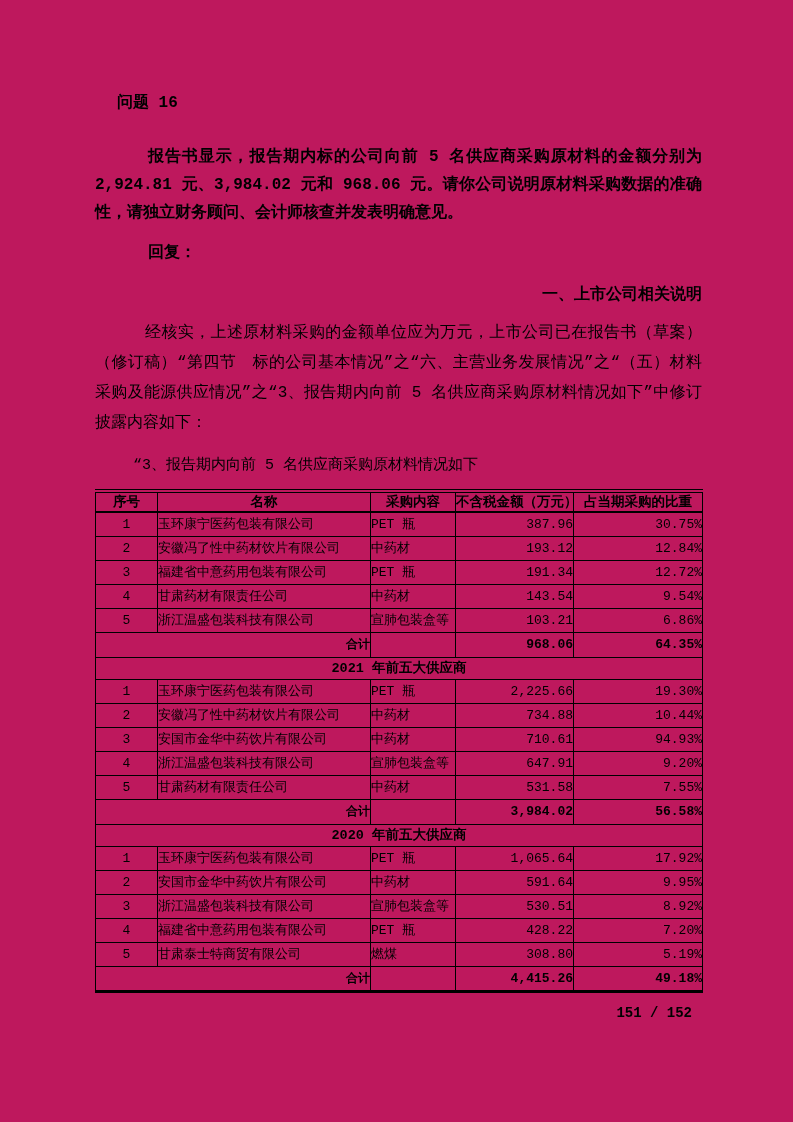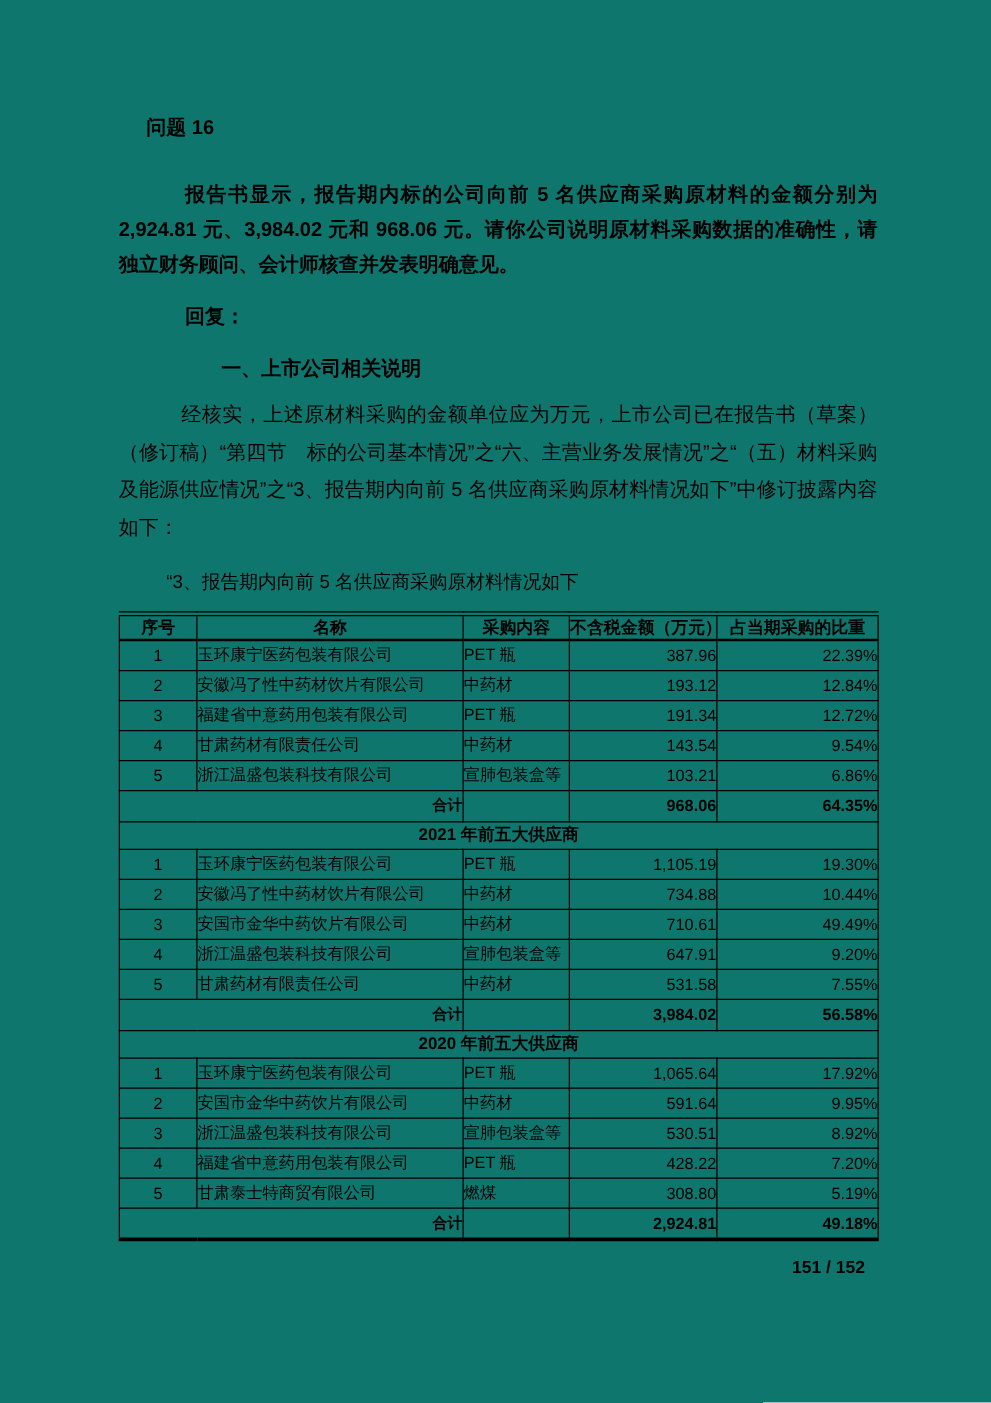--- a/index.html
+++ b/index.html
@@ -1,23 +1,23 @@
 <!DOCTYPE html>
 <html><head>
 <meta charset="utf-8">
 <style>
   * { margin: 0; padding: 0; box-sizing: border-box; }
   html, body { background: #ffffff; }
   .page {
     position: relative;
     width: 793px;
     height: 1122px;
-    background: #0f766e;
+    background: #be185d;
     overflow: hidden;
-    font-family: Liberation Sans, sans-serif;
+    font-family: Liberation Mono, monospace;
     color: #000000;
   }
   .content {
     position: absolute;
     left: 95px;
     top: 0;
     width: 607px;
   }
   .question-title {
     margin: 92px 0 0 22px;
@@ -38,20 +38,21 @@
     font-size: 16px;
     font-weight: bold;
     line-height: 23px;
     text-indent: 53px;
   }
   .section-heading {
     margin: 19px 0 0 82px;
     font-size: 16px;
     line-height: 23px;
     font-weight: bold;
+    text-align: right;
   }
   .para-normal {
     margin-top: 11px;
     font-size: 16px;
     line-height: 30px;
     text-indent: 50px;
     text-align: justify;
   }
   .table-caption {
     margin-top: 16px;
@@ -138,21 +139,21 @@
           <th>不含税金额（万元）</th>
           <th>占当期采购的比重</th>
         </tr>
       </thead>
       <tbody id="table-body">
           <tr class="data-row">
             <td class="c-idx">1</td>
             <td class="c-name">玉环康宁医药包装有限公司</td>
             <td class="c-content">PET 瓶</td>
             <td class="c-amount">387.96</td>
-            <td class="c-ratio">22.39%</td>
+            <td class="c-ratio">30.75%</td>
           </tr>
           <tr class="data-row">
             <td class="c-idx">2</td>
             <td class="c-name">安徽冯了性中药材饮片有限公司</td>
             <td class="c-content">中药材</td>
             <td class="c-amount">193.12</td>
             <td class="c-ratio">12.84%</td>
           </tr>
           <tr class="data-row">
             <td class="c-idx">3</td>
@@ -181,36 +182,36 @@
             <td class="c-amount">968.06</td>
             <td class="c-ratio">64.35%</td>
           </tr>
           <tr class="section-row">
             <td colspan="5">2021 年前五大供应商</td>
           </tr>
           <tr class="data-row">
             <td class="c-idx">1</td>
             <td class="c-name">玉环康宁医药包装有限公司</td>
             <td class="c-content">PET 瓶</td>
-            <td class="c-amount">1,105.19</td>
+            <td class="c-amount">2,225.66</td>
             <td class="c-ratio">19.30%</td>
           </tr>
           <tr class="data-row">
             <td class="c-idx">2</td>
             <td class="c-name">安徽冯了性中药材饮片有限公司</td>
             <td class="c-content">中药材</td>
             <td class="c-amount">734.88</td>
             <td class="c-ratio">10.44%</td>
           </tr>
           <tr class="data-row">
             <td class="c-idx">3</td>
             <td class="c-name">安国市金华中药饮片有限公司</td>
             <td class="c-content">中药材</td>
             <td class="c-amount">710.61</td>
-            <td class="c-ratio">49.49%</td>
+            <td class="c-ratio">94.93%</td>
           </tr>
           <tr class="data-row">
             <td class="c-idx">4</td>
             <td class="c-name">浙江温盛包装科技有限公司</td>
             <td class="c-content">宣肺包装盒等</td>
             <td class="c-amount">647.91</td>
             <td class="c-ratio">9.20%</td>
           </tr>
           <tr class="data-row">
             <td class="c-idx">5</td>
@@ -259,21 +260,21 @@
           <tr class="data-row">
             <td class="c-idx">5</td>
             <td class="c-name">甘肃泰士特商贸有限公司</td>
             <td class="c-content">燃煤</td>
             <td class="c-amount">308.80</td>
             <td class="c-ratio">5.19%</td>
           </tr>
           <tr class="total-row">
             <td class="c-total-label" colspan="2">合计</td>
             <td class="c-content"></td>
-            <td class="c-amount">2,924.81</td>
+            <td class="c-amount">4,415.26</td>
             <td class="c-ratio">49.18%</td>
           </tr>
         </tbody>
     </table>
 
     <div class="page-number">151 / 152</div>
 
   </div>
 </div>
 

